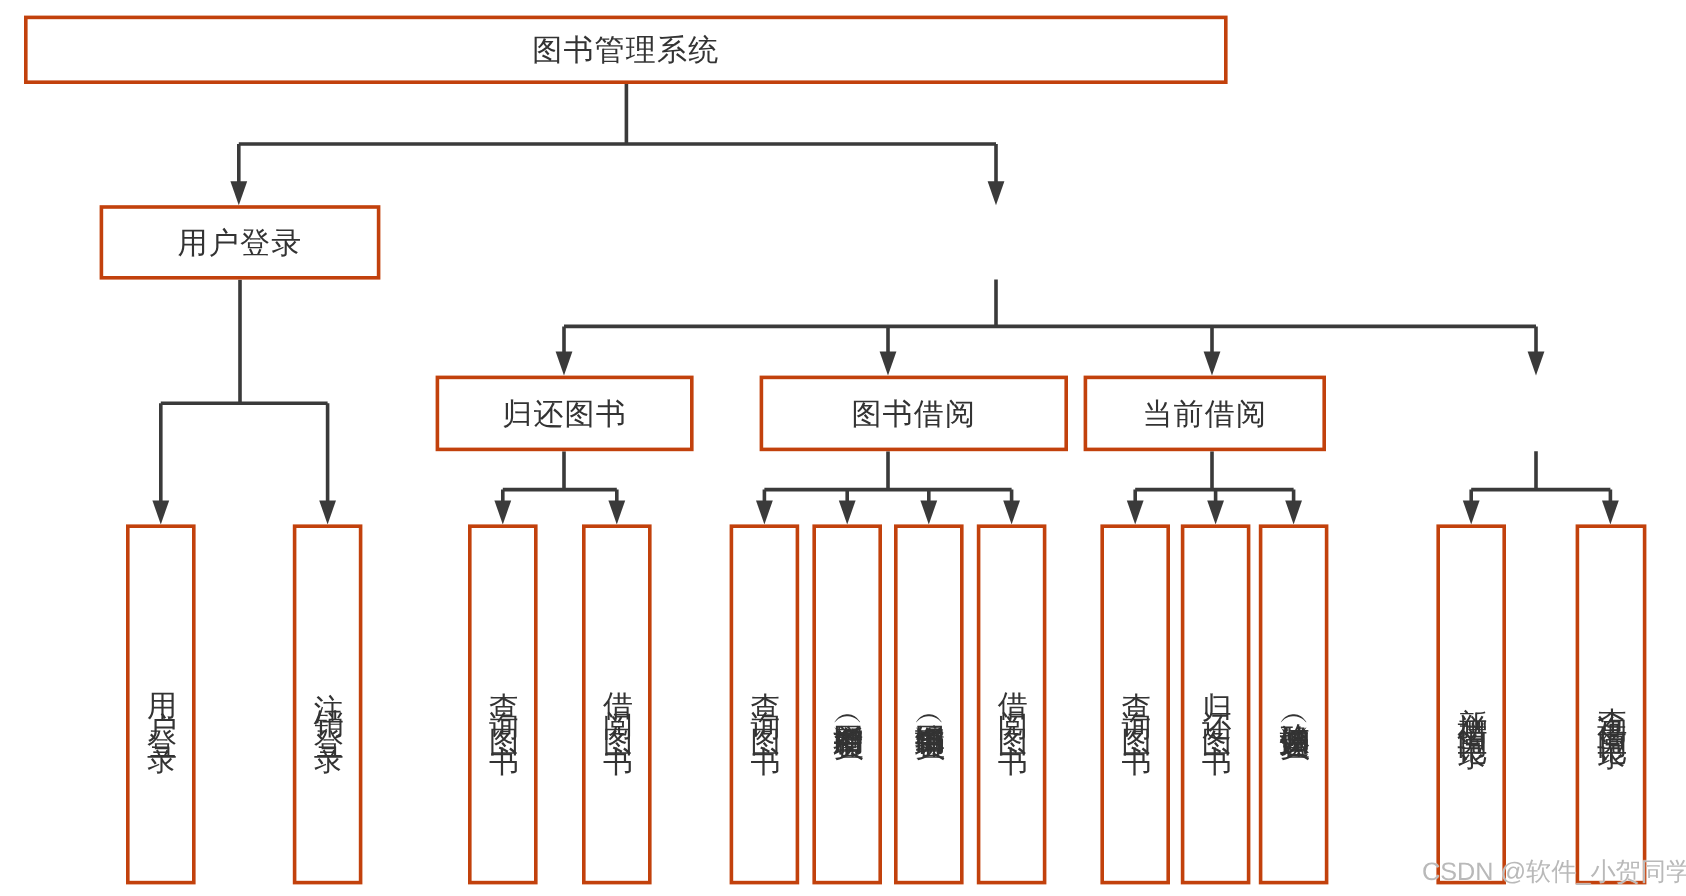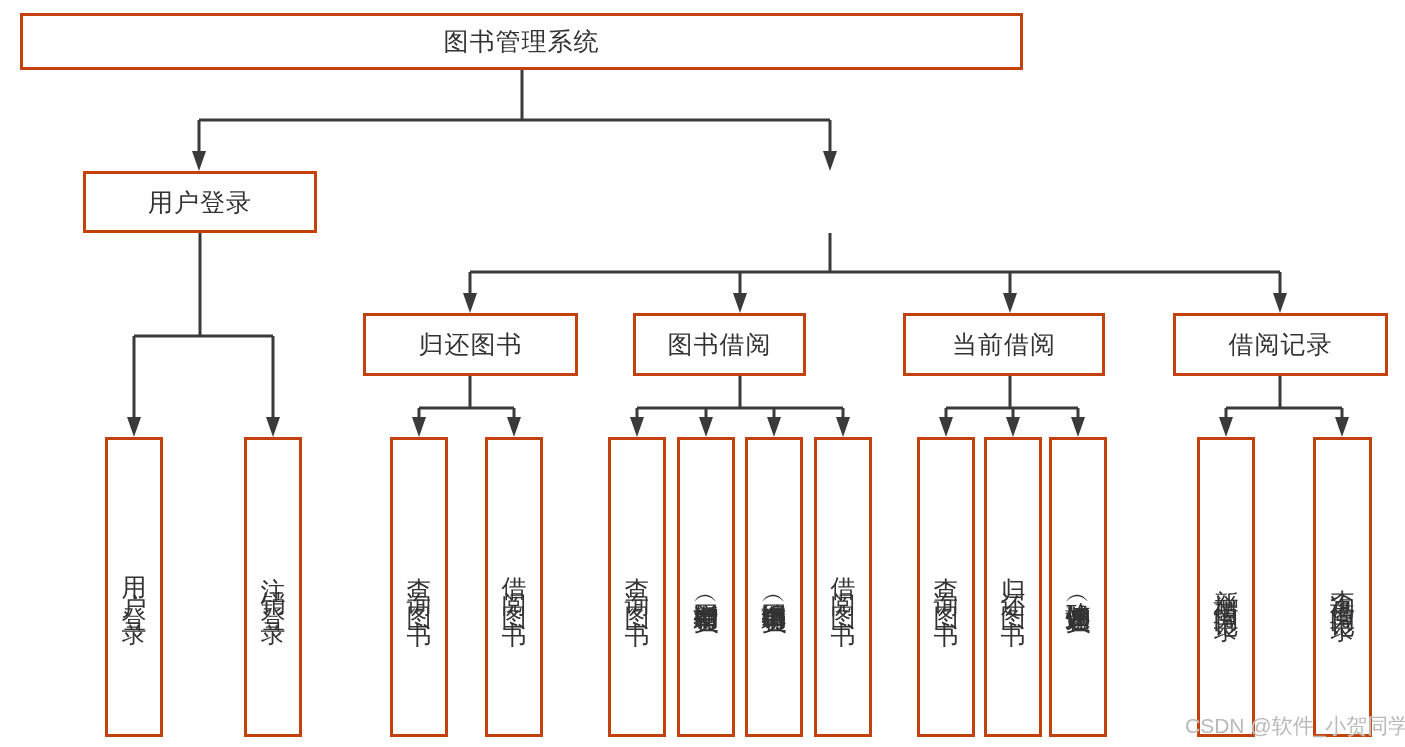--- a/index.html
+++ b/index.html
@@ -98,28 +98,25 @@
     <span class="h-label">图书管理系统</span>
   </div>
 
   <div class="box" style="left:83px;top:171px;width:234px;height:62px">
     <span class="h-label">用户登录</span>
   </div>
 
   <div class="box" style="left:363px;top:313px;width:215px;height:63px">
     <span class="h-label">归还图书</span>
   </div>
-  <div class="box" style="left:633px;top:313px;width:173px;height:63px">
+  <div class="box" style="left:633px;top:313px;width:257px;height:63px">
     <span class="h-label">图书借阅</span>
   </div>
   <div class="box" style="left:903px;top:313px;width:202px;height:63px">
     <span class="h-label">当前借阅</span>
-  </div>
-  <div class="box" style="left:1173px;top:313px;width:215px;height:63px">
-    <span class="h-label">借阅记录</span>
   </div>
 
   <div class="box leaf" style="left:105px">
     <span class="v-label" style="letter-spacing: 15px;">用户登录</span>
   </div>
   <div class="box leaf" style="left:244px">
     <span class="v-label" style="letter-spacing: 15px;">注销登录</span>
   </div>
 
   <div class="box leaf" style="left:390px">

